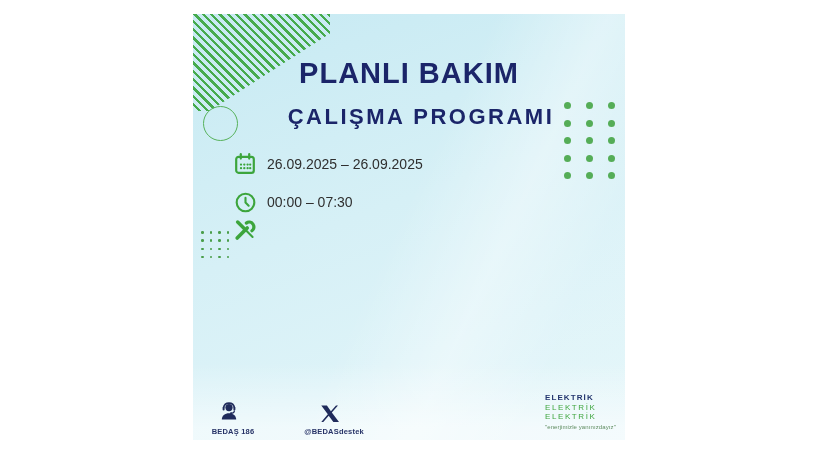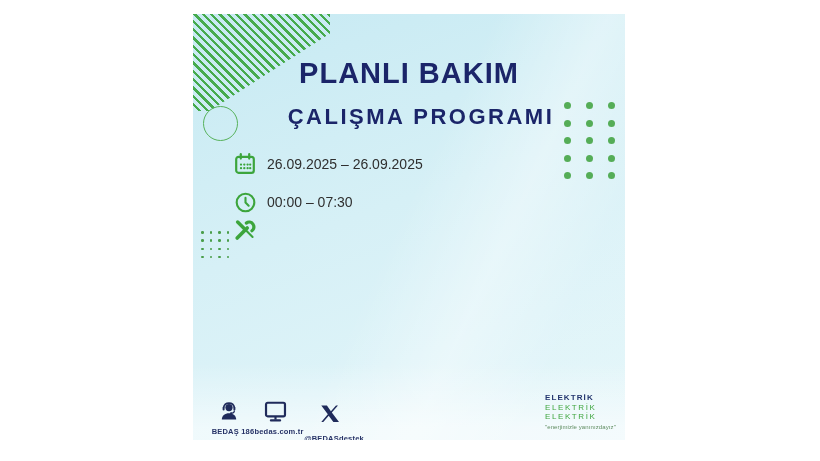--- a/index.html
+++ b/index.html
@@ -42,21 +42,21 @@
   .row-work{top:203px;}
   .row-loc{top:237px;align-items:flex-start;}
   .row-loc .txt{margin-top:5px;line-height:18px;white-space:pre-line;}
 
   
   .contact{position:absolute;top:384px;display:flex;flex-direction:column;align-items:center;}
   .contact .cicon{height:26px;display:flex;align-items:flex-end;justify-content:center;}
   .contact .clabel{margin-top:3px;font-size:7.5px;font-weight:600;letter-spacing:.2px;color:#273367;white-space:nowrap;margin-left:8px;}
   .contact-1{left:13px;width:46px;}
   .contact-2{left:54px;width:56px;}
-  .contact-3{left:105px;width:64px;gap:7px;}
+  .contact-3{left:105px;width:64px;}
 
   .logo{position:absolute;left:352px;top:379px;width:75px;}
   .logo .l1{font-size:8px;font-weight:800;letter-spacing:1.1px;color:#23356e;line-height:9.5px;}
   .logo .l2,.logo .l3{font-size:8px;font-weight:400;letter-spacing:1.6px;color:#3fa63f;line-height:9.5px;}
   .logo .tag{margin-top:2.5px;font-size:6px;color:#5e8c60;letter-spacing:.1px;white-space:nowrap;}
 </style>
 </head>
 <body>
 
 <div class="stage">
@@ -158,30 +158,20 @@
             <rect x="17.4" y="8.8" width="2" height="3.6" rx="1"></rect>
             <circle cx="15" cy="15.2" r="1"></circle>
           </g>
           <path d="M7.6 9.6 a5.5 5.5 0 0 1 10.8 0" fill="none" stroke="#1f2b5b" stroke-width="1.7"></path>
           <path d="M18.4 12.4 c0 1.9 -1.7 2.8 -3.4 2.8" fill="none" stroke="#1f2b5b" stroke-width="1.3"></path>
         </svg>
       </span>
       <span class="clabel">BEDAŞ 186</span>
     </div>
 
-    <div class="contact contact-2">
-      <span class="cicon">
-        <svg width="25" height="25" viewBox="0 0 24 24">
-          <rect x="2.9" y="3.6" width="18.2" height="13" rx="1.6" fill="none" stroke="#1f2b5b" stroke-width="2.1"></rect>
-          <line x1="12" y1="16.8" x2="12" y2="19.8" stroke="#1f2b5b" stroke-width="2.1"></line>
-          <line x1="7.6" y1="20.6" x2="16.4" y2="20.6" stroke="#1f2b5b" stroke-width="2.1" stroke-linecap="round"></line>
-        </svg>
-      </span>
-      <span class="clabel">bedas.com.tr</span>
-    </div>
 
     <div class="contact contact-3">
       <span class="cicon">
         <svg width="20" height="20" viewBox="0 0 22 20">
           <path d="M13 8.4 L19.8 0.6 h-2.2 l-5.6 6.4 L7.6 0.6 H1.4 l7.2 9.8 L1.4 18.8 h2.2 l6 -7 5.1 7 h6.2 z" fill="#1f2b5b"></path>
         </svg>
       </span>
       <span class="clabel">@BEDASdestek</span>
     </div>
 

